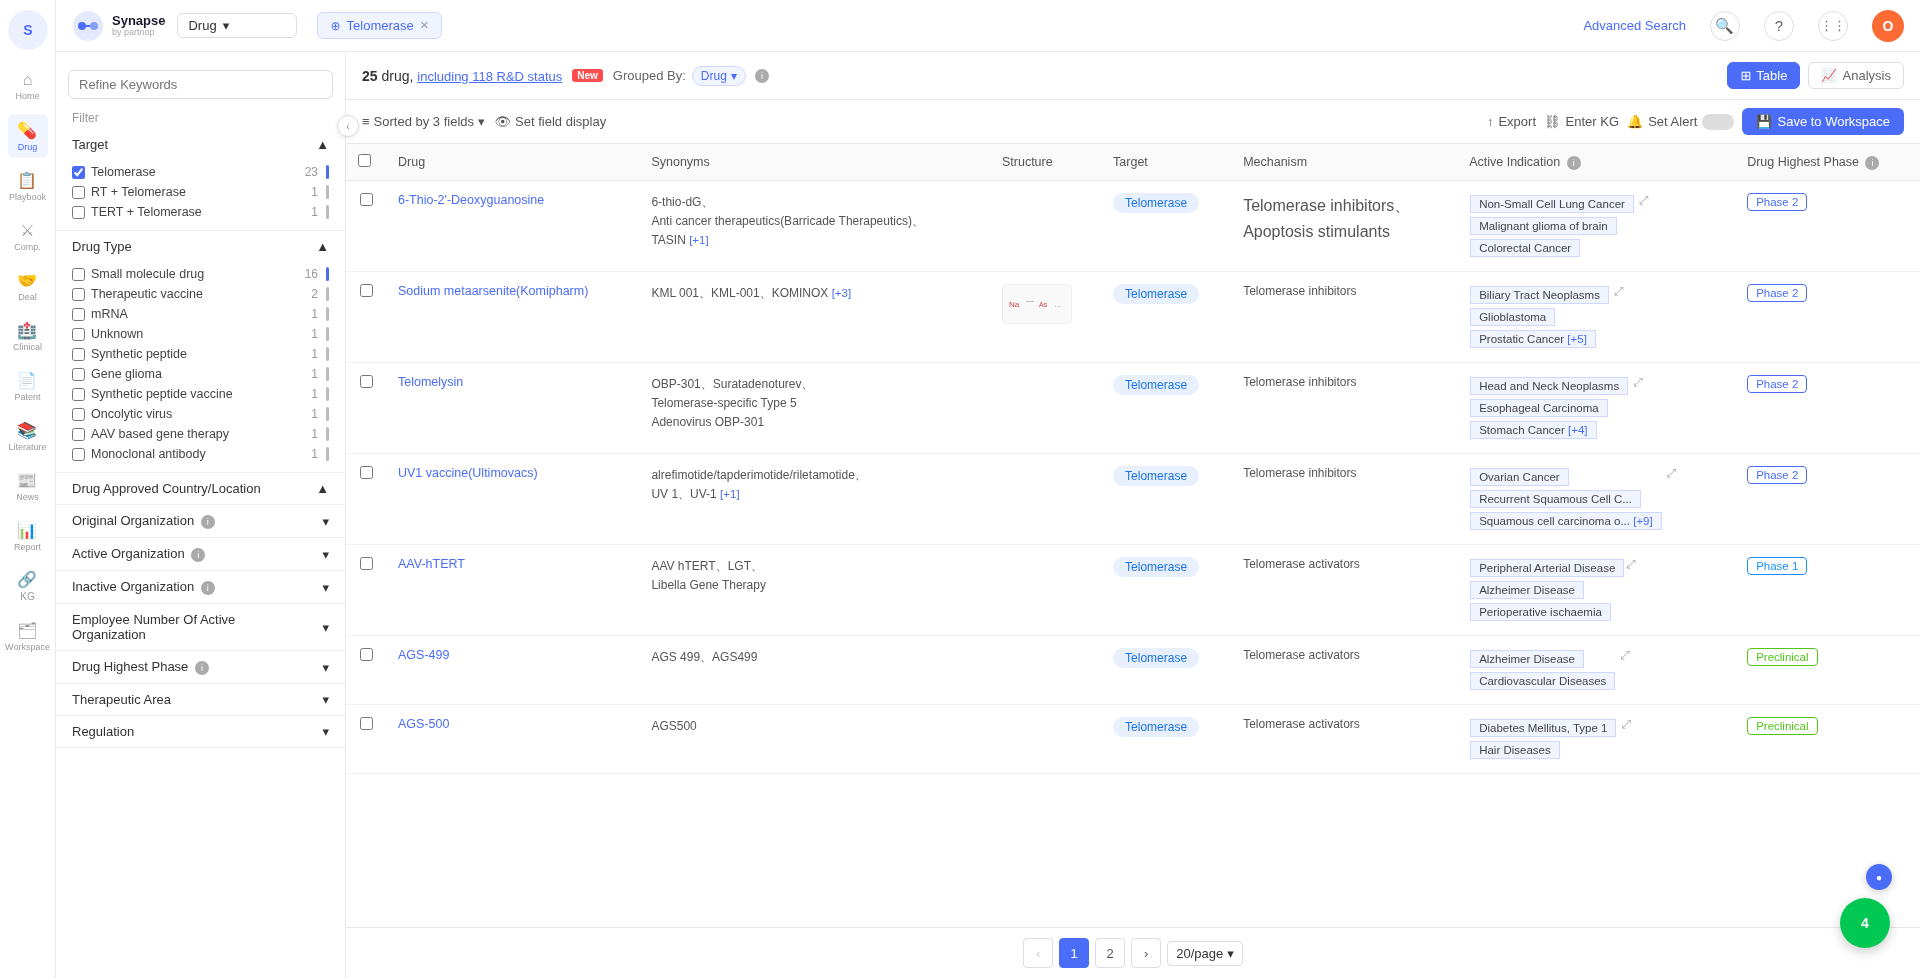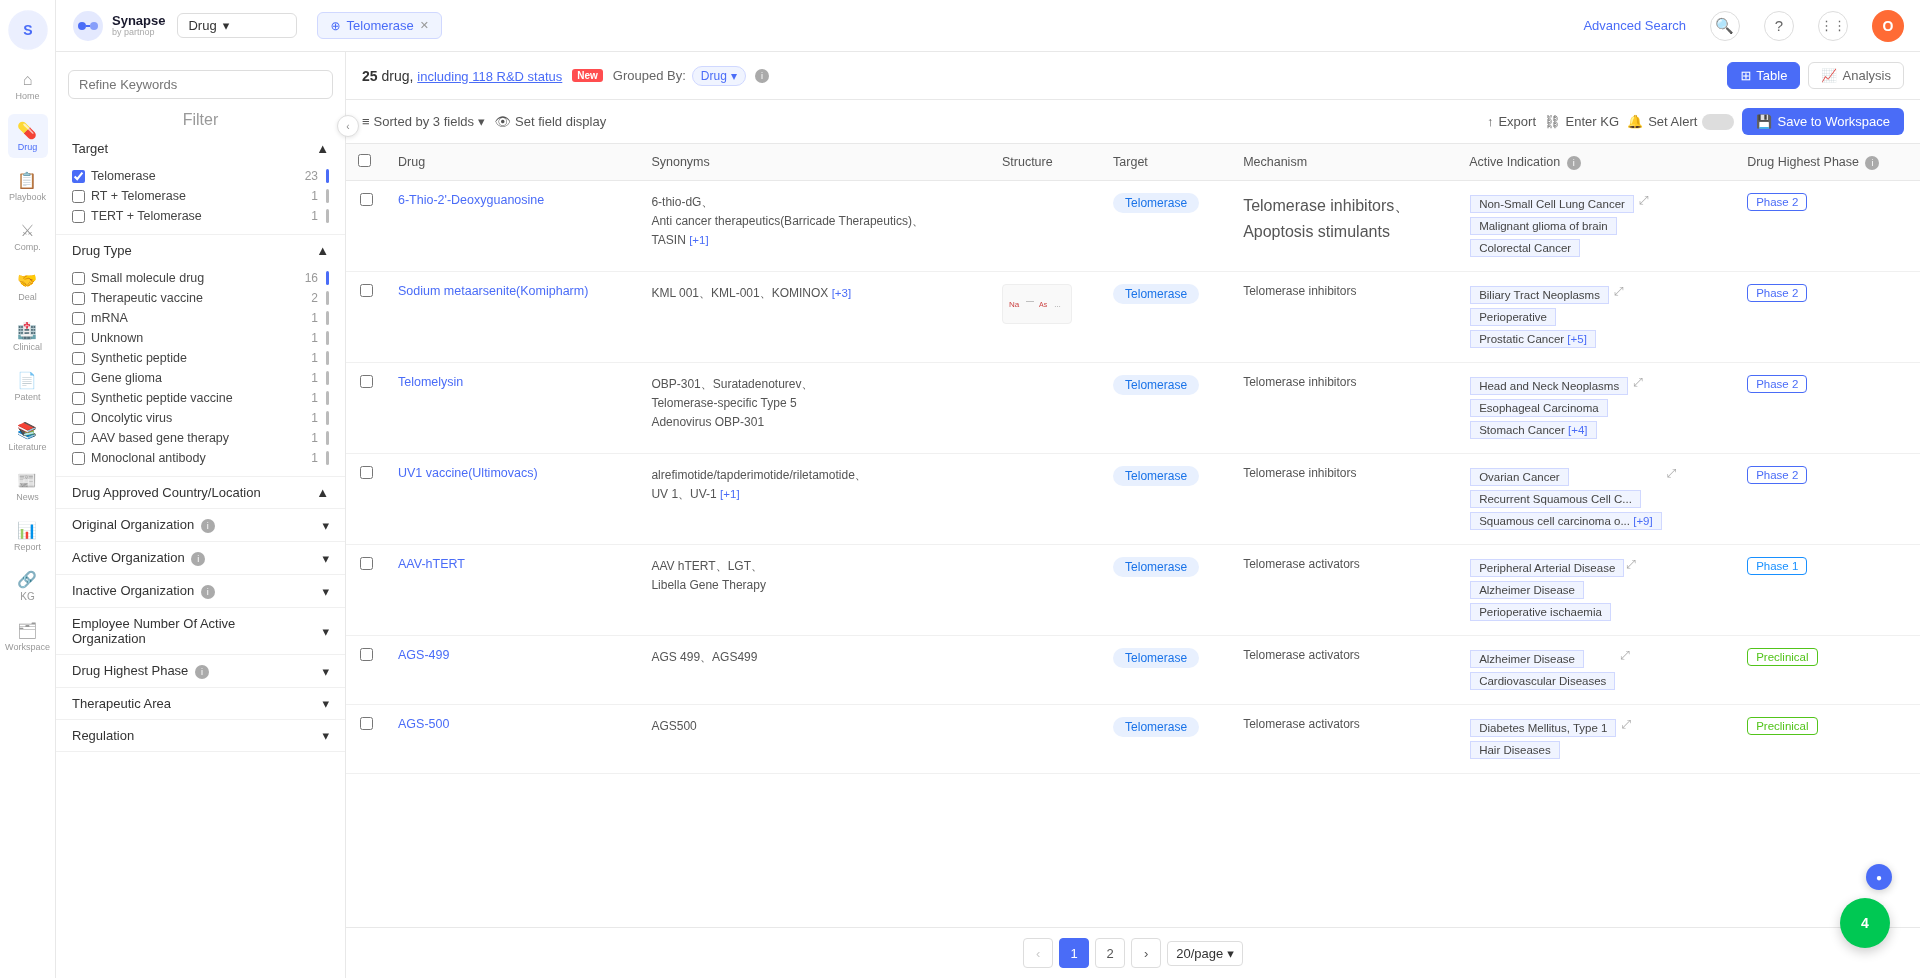--- a/index.html
+++ b/index.html
@@ -30,21 +30,21 @@
     .icon-btn { width: 30px; height: 30px; display: flex; align-items: center; justify-content: center; border-radius: 50%; border: 1px solid #ddd; cursor: pointer; color: #666; font-size: 15px; background: #fff; }
     .user-avatar { width: 32px; height: 32px; background: #ff6b35; border-radius: 50%; display: flex; align-items: center; justify-content: center; color: #fff; font-weight: 700; font-size: 14px; }
 
     
     .content-area { display: flex; flex: 1; overflow: hidden; }
 
     
     .sidebar { width: 290px; background: #fff; border-right: 1px solid #e8e8e8; overflow-y: auto; flex-shrink: 0; padding: 10px 0; }
     .sidebar-search { padding: 8px 12px; }
     .sidebar-search input { width: 100%; border: 1px solid #ddd; border-radius: 6px; padding: 6px 28px 6px 10px; font-size: 13px; outline: none; }
-    .filter-label { padding: 4px 16px; font-size: 16px; color: #999; text-align: center; }
+    .filter-label { padding: 4px 16px; font-size: 12px; color: #999; }
     .filter-section { border-bottom: 1px solid #f0f0f0; }
     .filter-header { display: flex; align-items: center; justify-content: space-between; padding: 8px 16px; cursor: pointer; font-size: 13px; font-weight: 500; color: #333; }
     .filter-items { padding: 2px 16px 8px; }
     .filter-item { display: flex; align-items: center; justify-content: space-between; padding: 3px 0; gap: 6px; }
     .filter-item label { display: flex; align-items: center; gap: 6px; cursor: pointer; font-size: 12.5px; color: #444; flex: 1; }
     .filter-item input[type="checkbox"] { accent-color: #4a6cf7; width: 13px; height: 13px; }
     .filter-count { font-size: 12px; color: #999; }
     .filter-bar { width: 3px; height: 14px; background: #4a6cf7; border-radius: 2px; margin-left: 4px; }
     .no-results { padding: 8px 16px; font-size: 12px; color: #999; }
 
@@ -517,21 +517,21 @@
                       <text x="50" y="20" font-size="7" fill="#888">…</text>
                     </svg>
                   </div>
                 </td>
                 <td><span class="target-tag">Telomerase</span></td>
                 <td style="font-size:12px;color:#555">Telomerase inhibitors</td>
                 <td>
                   <div style="display:flex;align-items:flex-start;gap:4px">
                     <div>
                       <div class="indication-tag">Biliary Tract Neoplasms</div><br>
-                      <div class="indication-tag">Perioperative</div><br>
+                      <div class="indication-tag">Glioblastoma</div><br>
                       <div class="indication-tag">Prostatic Cancer <span class="more-link">[+5]</span></div>
                     </div>
                     <span class="expand-icon">⤢</span>
                   </div>
                 </td>
                 <td><span class="phase-badge">Phase 2</span></td>
               </tr>
 
               <tr>
                 <td><input type="checkbox" style=""></td>

